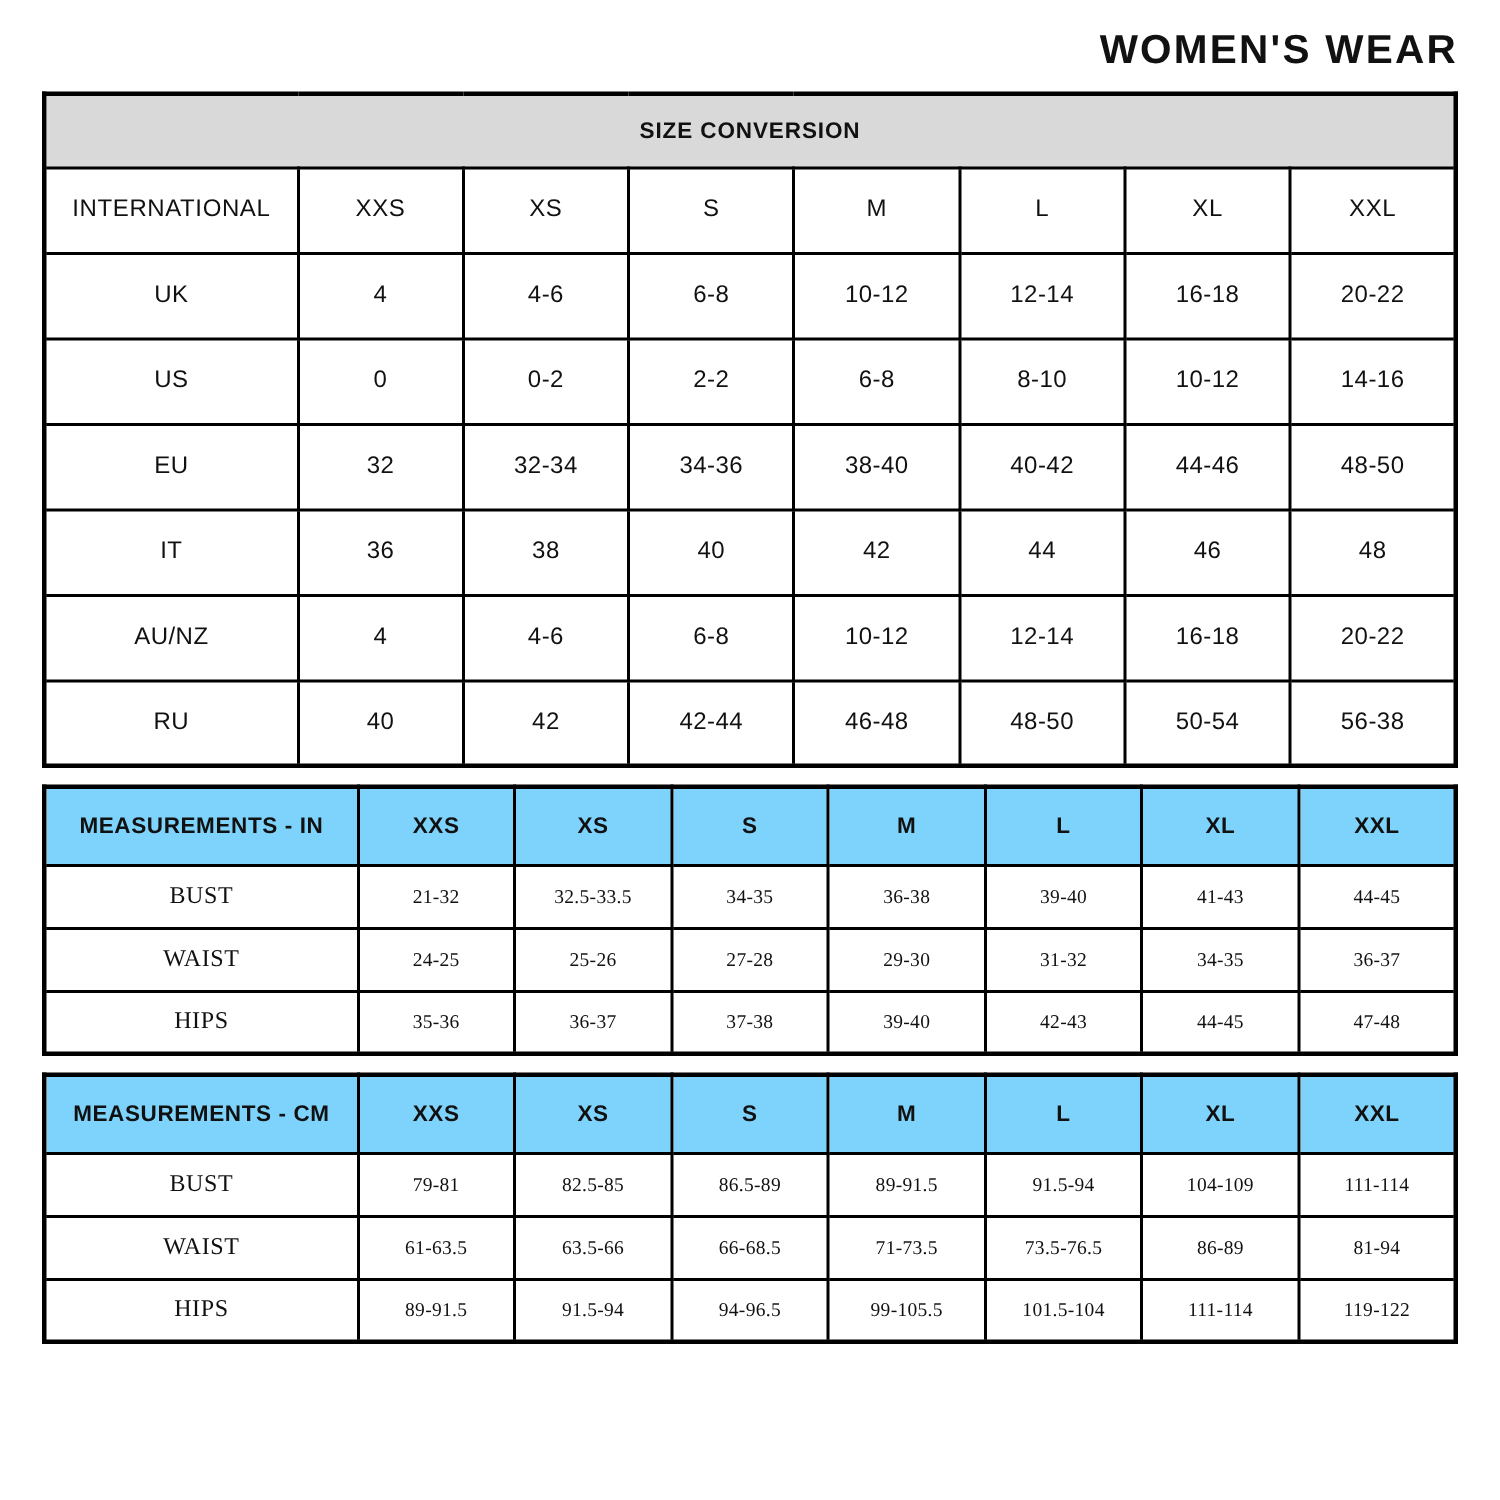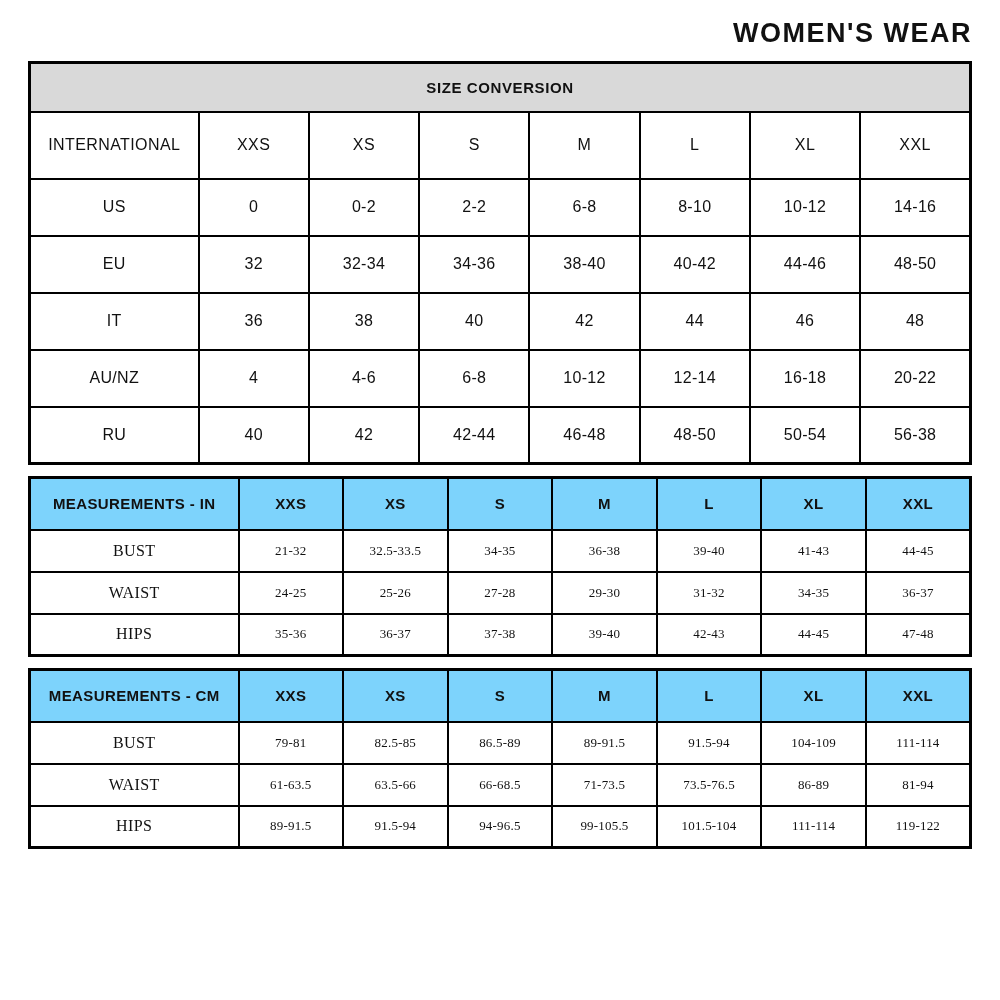--- a/index.html
+++ b/index.html
@@ -37,21 +37,21 @@
     overflow: hidden;
   }
   
   .t1 .band {
     height: 49px;
     background: #d9d9d9;
     font-size: 15px;
     font-weight: 700;
     letter-spacing: 0.6px;
   }
-  .t1 .hdr td { height: 67px; font-size: 16px; letter-spacing: 0.4px; font-weight: 400; }
+  .t1 .hdr td { height: 57px; font-size: 16px; letter-spacing: 0.4px; font-weight: 400; }
   .t1 .data td { height: 57px; font-size: 16px; letter-spacing: 0.3px; font-weight: 400; }
   .t1 col.c-label { width: 169px; }
   
   .tm col.c-label { width: 209px; }
   .tm .hdr td {
     height: 52px;
     background: #7dd3fc;
     font-size: 15px;
     font-weight: 700;
     letter-spacing: 0.4px;
@@ -83,20 +83,30 @@
       </tr>
       <tr class="hdr">
         <td>INTERNATIONAL</td>
         <td>XXS</td>
         <td>XS</td>
         <td>S</td>
         <td>M</td>
         <td>L</td>
         <td>XL</td>
         <td>XXL</td>
+      </tr>
+      <tr class="data">
+        <td class="rowlabel">UK</td>
+        <td>4</td>
+        <td>4-6</td>
+        <td>6-8</td>
+        <td>10-12</td>
+        <td>12-14</td>
+        <td>16-18</td>
+        <td>20-22</td>
       </tr>
       <tr class="data">
         <td class="rowlabel">US</td>
         <td>0</td>
         <td>0-2</td>
         <td>2-2</td>
         <td>6-8</td>
         <td>8-10</td>
         <td>10-12</td>
         <td>14-16</td>

